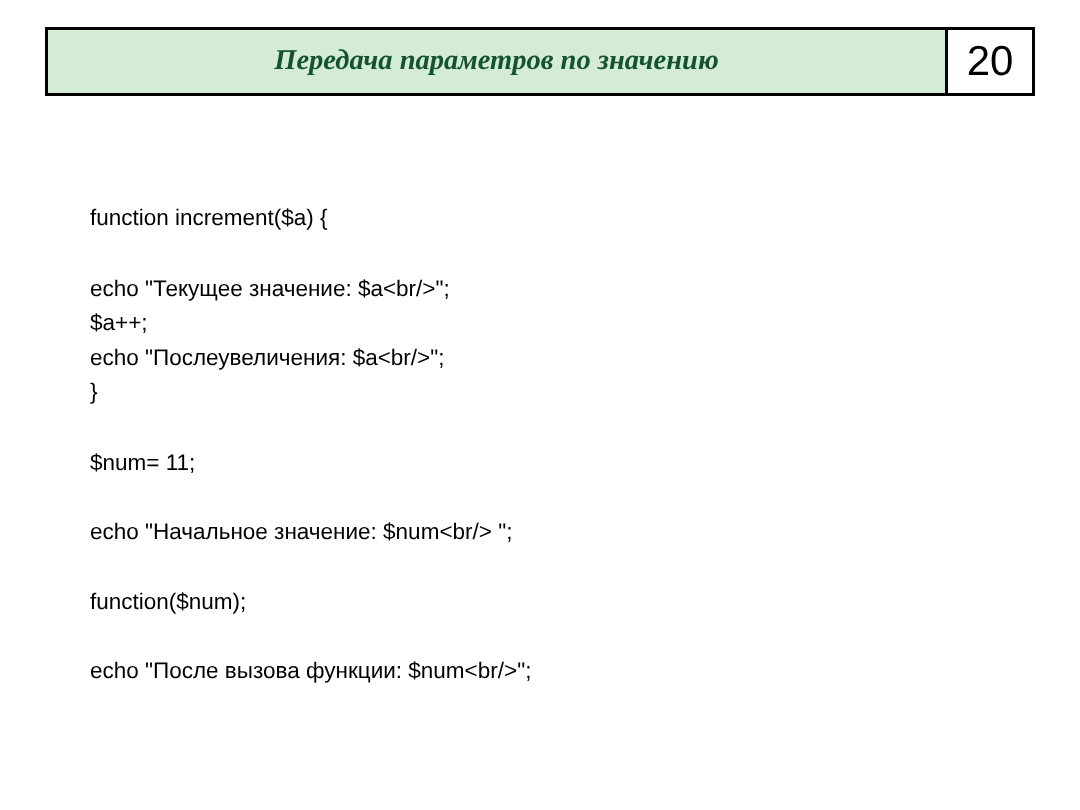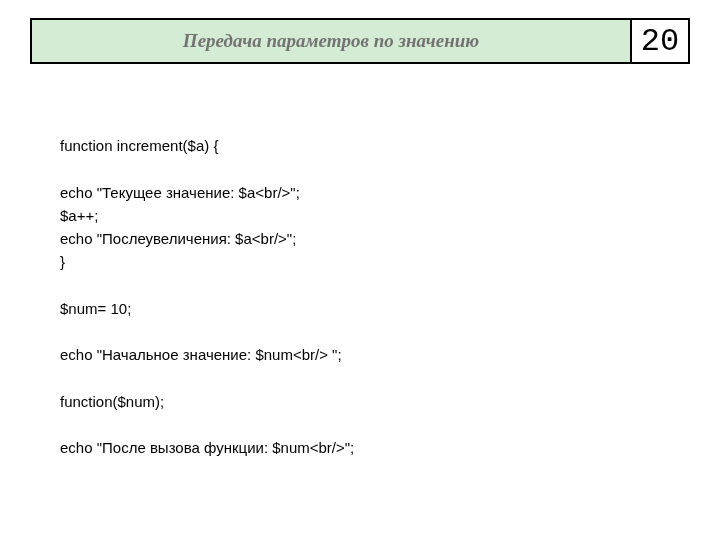--- a/index.html
+++ b/index.html
@@ -21,32 +21,32 @@
   .header-title {
     flex: 1;
     background: #d4ecd4;
     display: flex;
     align-items: center;
     justify-content: center;
     font-style: italic;
     font-weight: bold;
     font-size: 19px;
     font-family: "Times New Roman", serif;
-    color: #737373;
+    color: #14532d;
     border-right: 2px solid #000;
   }
   .header-number {
     width: 56px;
     background: #ffffff;
     display: flex;
     align-items: center;
     justify-content: center;
-    font-size: 32px;
+    font-size: 28px;
     font-weight: normal;
-    font-family: Liberation Mono, monospace;
+    font-family: Liberation Sans, sans-serif;
     color: #000;
   }
   .code-block {
     margin: 70px 0 0 60px;
     font-family: Arial, sans-serif;
     font-size: 15px;
     line-height: 1.55;
     color: #000;
     white-space: pre;
   }
@@ -59,19 +59,19 @@
   <div class="header-number">20</div>
 </div>
 
 <div class="code-block"><span>function increment($a) {</span>
 <span></span>
 <span>echo "Текущее значение: $a&lt;br/&gt;";</span>
 <span>$a++;</span>
 <span>echo "Послеувеличения: $a&lt;br/&gt;";</span>
 <span>}</span>
 <span></span>
-<span>$num= 10;</span>
+<span>$num= 11;</span>
 <span></span>
 <span>echo "Начальное значение: $num&lt;br/&gt; ";</span>
 <span></span>
 <span>function($num);</span>
 <span></span>
 <span>echo "После вызова функции: $num&lt;br/&gt;";</span></div>
 
 </body></html>

